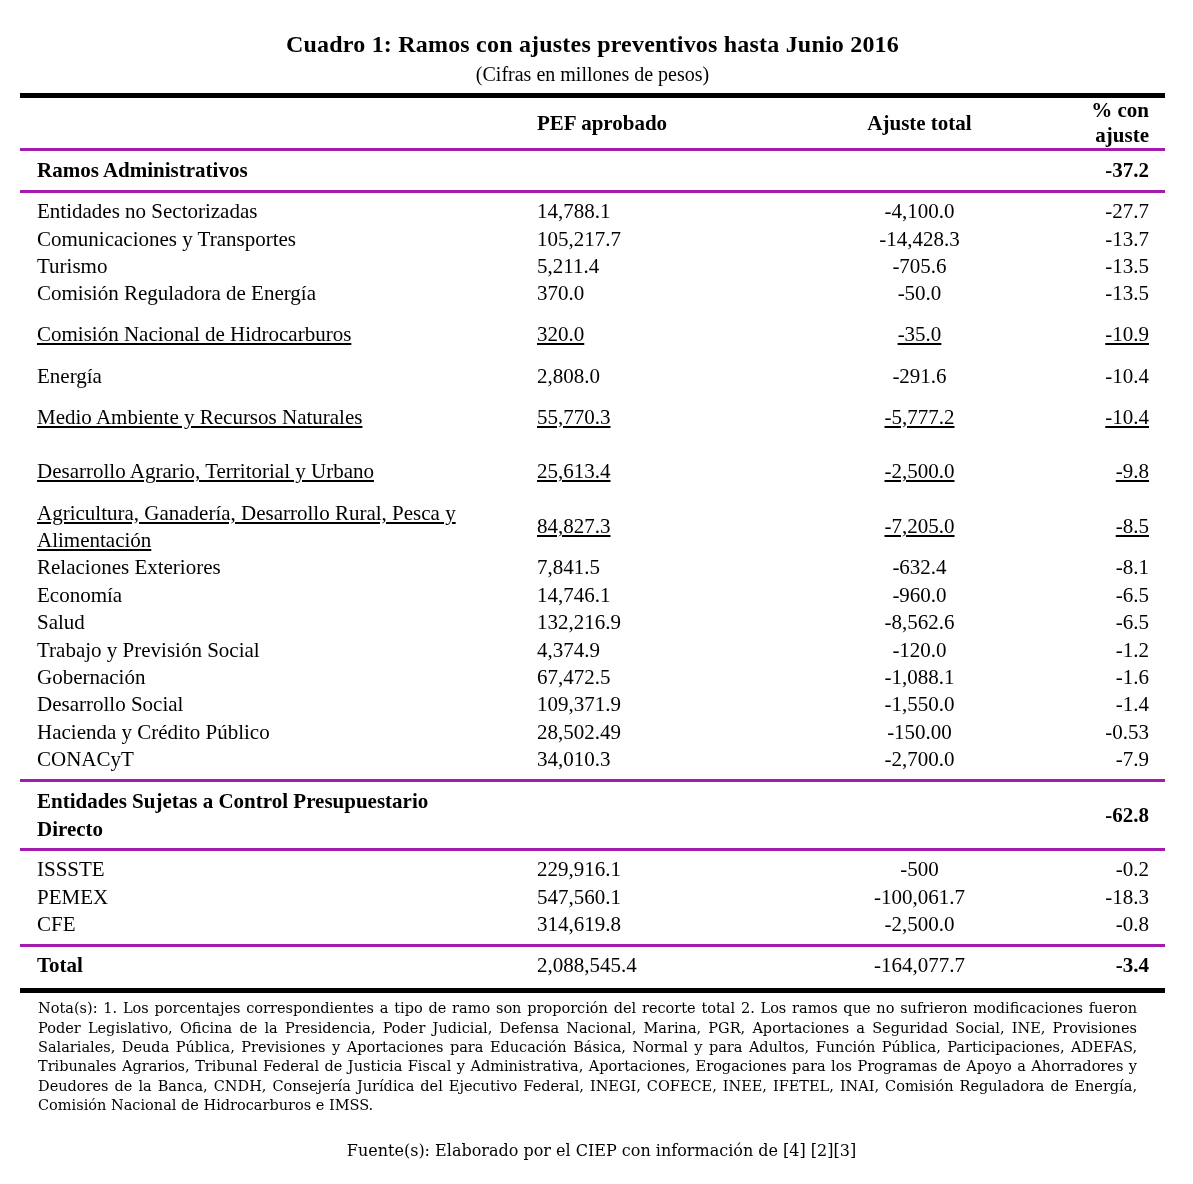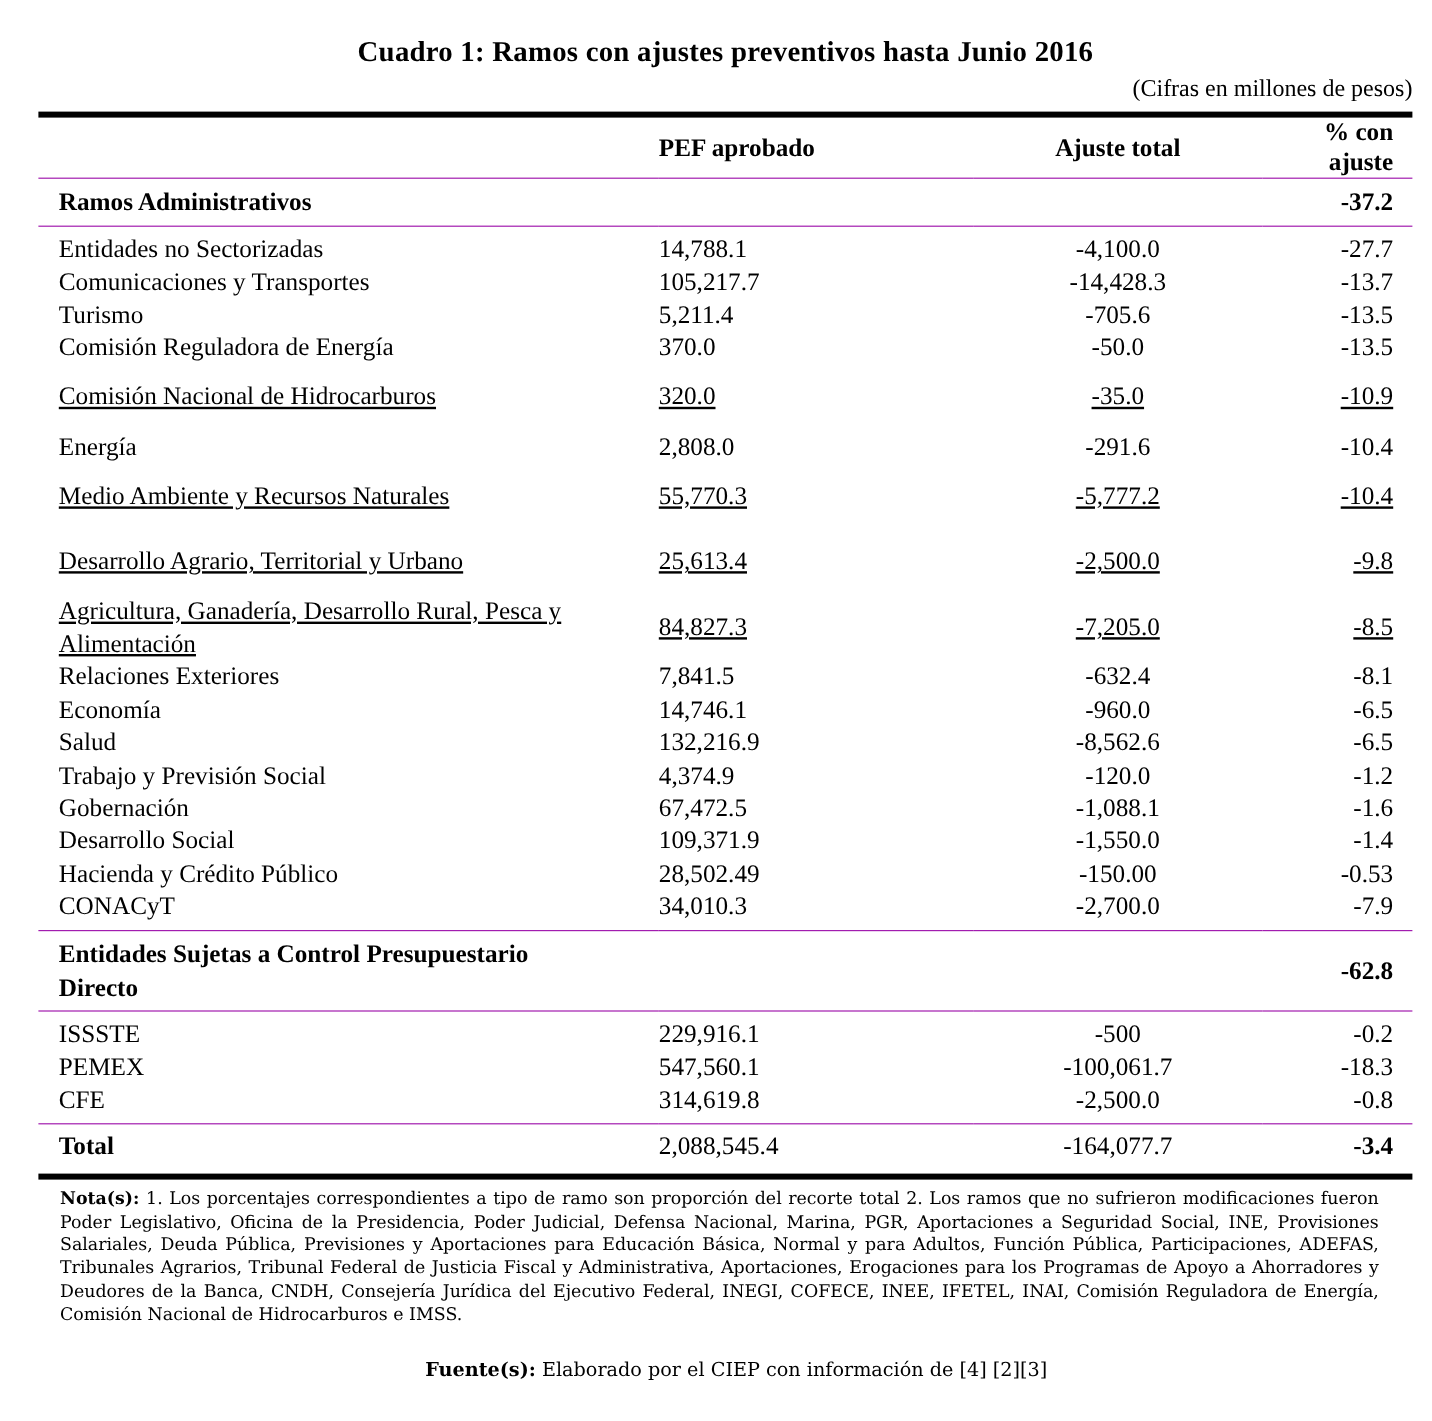--- a/index.html
+++ b/index.html
@@ -10,34 +10,34 @@
     body {
       width: 1193px;
       height: 1184px;
       position: relative;
       font-family: "DejaVu Serif", "Liberation Serif", serif;
       color: #000;
       overflow: hidden;
     }
     .page {
       position: absolute;
-      left: 32px;
+      left: 20px;
       top: 28px;
       width: 1145px;
     }
     .title {
       text-align: center;
       font-family: "Liberation Serif", "DejaVu Serif", serif;
       font-weight: bold;
       font-size: 24px;
       line-height: 32px;
       letter-spacing: 0.2px;
     }
     .subtitle {
-      text-align: right;
+      text-align: center;
       font-family: "Liberation Serif", "DejaVu Serif", serif;
       font-size: 20px;
       line-height: 28px;
       margin-top: 0px;
     }
     .rule-thick {
       height: 5px;
       background: #000;
       margin-top: 5px;
     }
@@ -59,41 +59,41 @@
       font-weight: bold;
       height: 40px;
       font-size: 21px;
     }
     .section-row td {
       font-weight: bold;
       font-size: 21px;
     }
     .section-row.single td { height: 39px; }
     .section-row.double td { height: 66px; }
-    .line-above td { border-top: 1px solid #a21caf; }
+    .line-above td { border-top: 3px solid #a21caf; }
     tr.r1 td { height: 27.4px; line-height: 27px; }
     tr.r2 td { height: 54.8px; line-height: 27px; text-decoration: underline; }
     tr.first-data td { padding-top: 5px; }
     tr.last-data td { padding-bottom: 6px; }
     .total-row td {
       font-weight: bold;
       height: 36px;
     }
     .total-row td.col-pef, .total-row td.col-aj { font-weight: normal; }
     .notes {
       margin-top: 6px;
       padding-left: 18px;
       padding-right: 28px;
       font-family: "DejaVu Serif", "Liberation Serif", serif;
       font-size: 14.5px;
       line-height: 19.3px;
       text-align: justify;
       text-indent: 0;
     }
-    .bold-label { font-weight: bold; }
+    .bold-label { font-weight: normal; }
     .source {
       margin-top: 26px;
       padding-left: 18px;
       font-family: "DejaVu Serif", "Liberation Serif", serif;
       font-size: 16px;
       line-height: 19px;
       text-align: center;
     }
   </style>
 </head>

